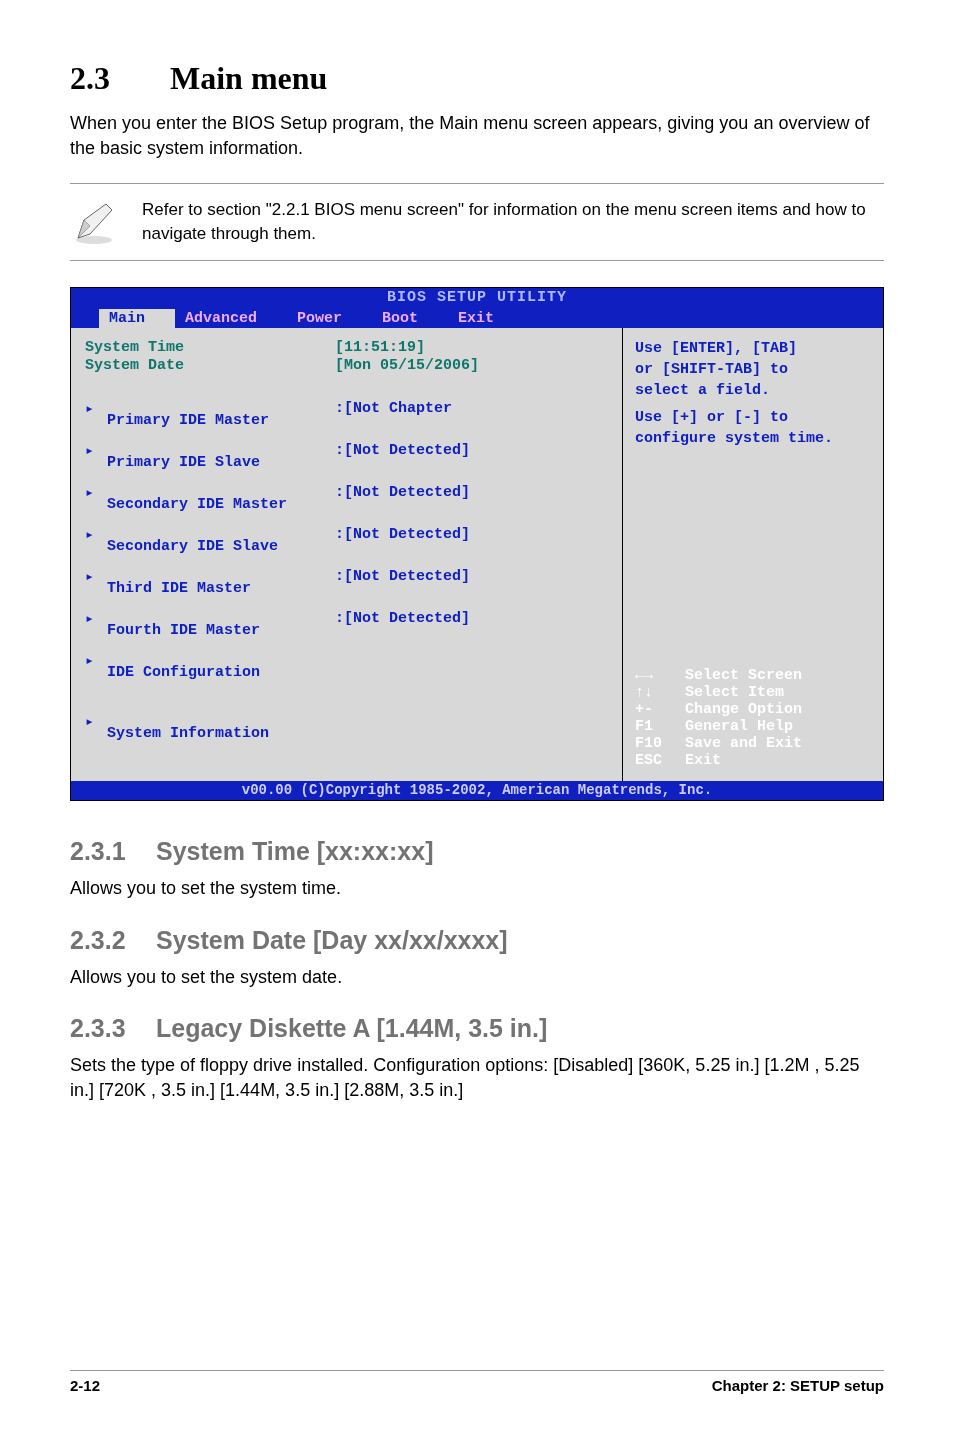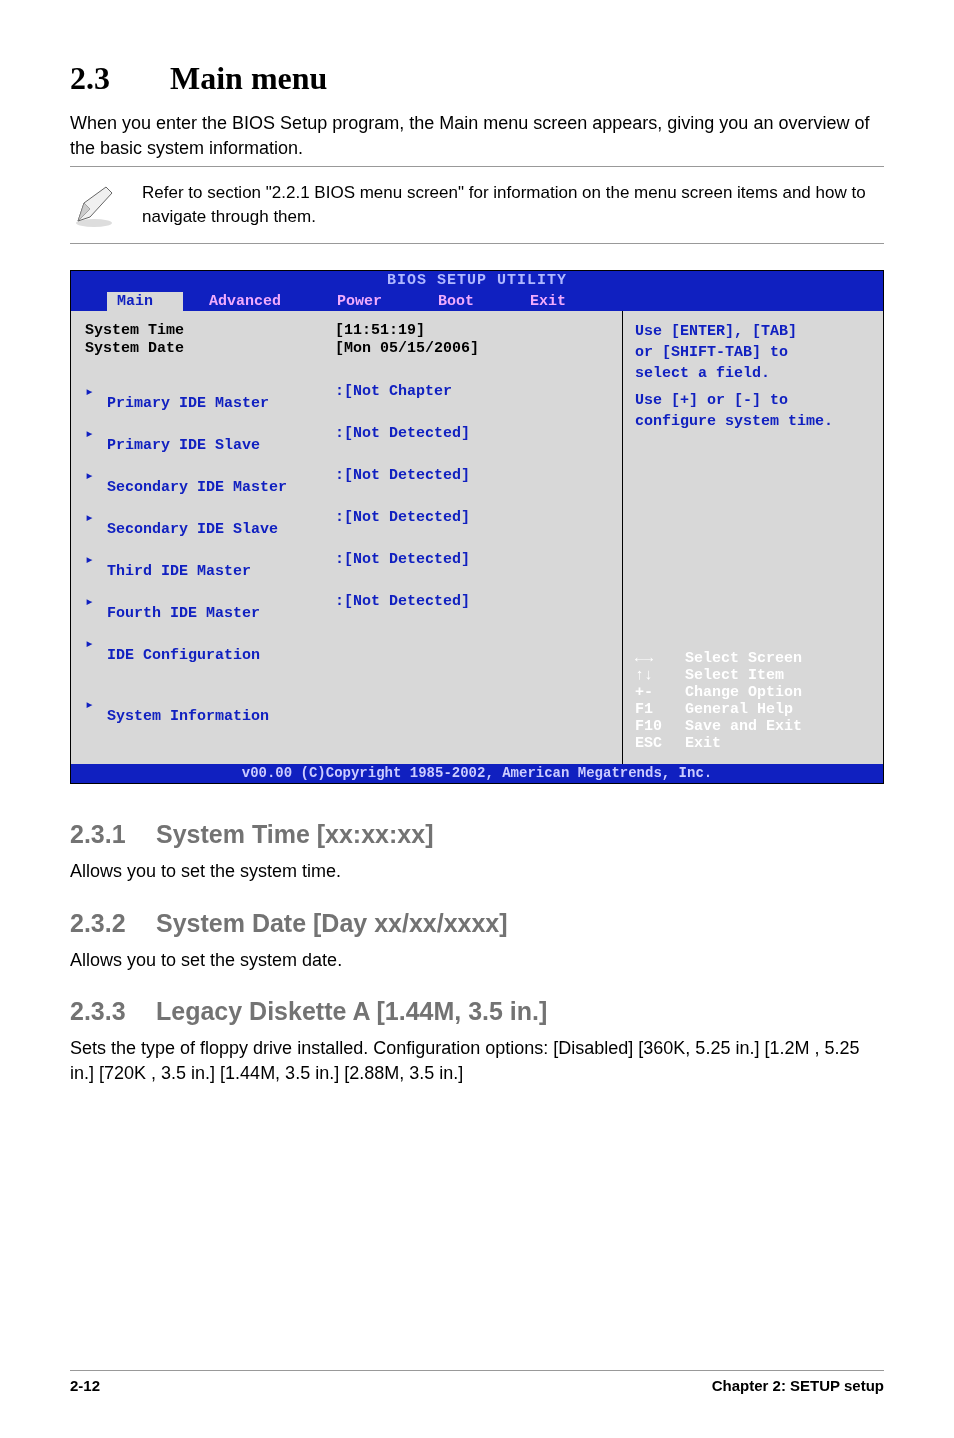--- a/index.html
+++ b/index.html
@@ -16,21 +16,21 @@
     font-weight: bold;
     font-size: 32px;
     color: #000;
     margin-bottom: 14px;
   }
   .section-num { display: inline-block; width: 100px; }
   .intro-text {
     font-size: 18px;
     line-height: 1.4;
     color: #000;
-    margin-bottom: 5px;
+    margin-bottom: 22px;
   }
   .note-box {
     border-top: 1px solid #999;
     border-bottom: 1px solid #999;
     padding: 14px 0;
     display: flex;
     align-items: flex-start;
     gap: 24px;
     margin-bottom: 26px;
   }
@@ -65,24 +65,24 @@
     position: absolute;
     width: 100%;
     text-align: center;
     color: #b0b8ff;
     font-weight: bold;
     top: 1px;
     letter-spacing: 1px;
   }
   .bios-tabs {
     display: flex;
-    gap: 16px;
+    gap: 0;
     align-items: flex-end;
     width: 100%;
-    padding-left: 36px;
+    padding-left: 28px;
     position: absolute;
     bottom: 0;
   }
   .bios-tab {
     color: #f0abfc;
     padding: 1px 30px 1px 10px;
     font-weight: bold;
   }
   .bios-tab.active {
     background: #d8d8d8;
@@ -96,21 +96,21 @@
     background: #d8d8d8;
     padding: 10px 14px 18px 14px;
     border-right: 1px solid #000;
   }
   .bios-right {
     width: 260px;
     background: #d8d8d8;
     padding: 10px 12px;
     position: relative;
   }
-  .bios-row { display: flex; color: #000000; margin: 1px 0;}
+  .bios-row { display: flex; color: #0f766e; margin: 1px 0;}
   .bios-row .label { width: 250px; }
   .bios-row .val { }
   .bios-arrow-row { display: flex; align-items: center; color: #1020c0; margin: 1px 0;}
   .bios-arrow { width: 22px; color: #1020c0; }
   .bios-arrow-row .label { width: 228px; margin-top: 24px; }
   .bios-help-top { color: #1020c0; line-height: 1.4; }
   .bios-help-bottom {
     position: absolute;
     bottom: 12px;
     left: 12px;

